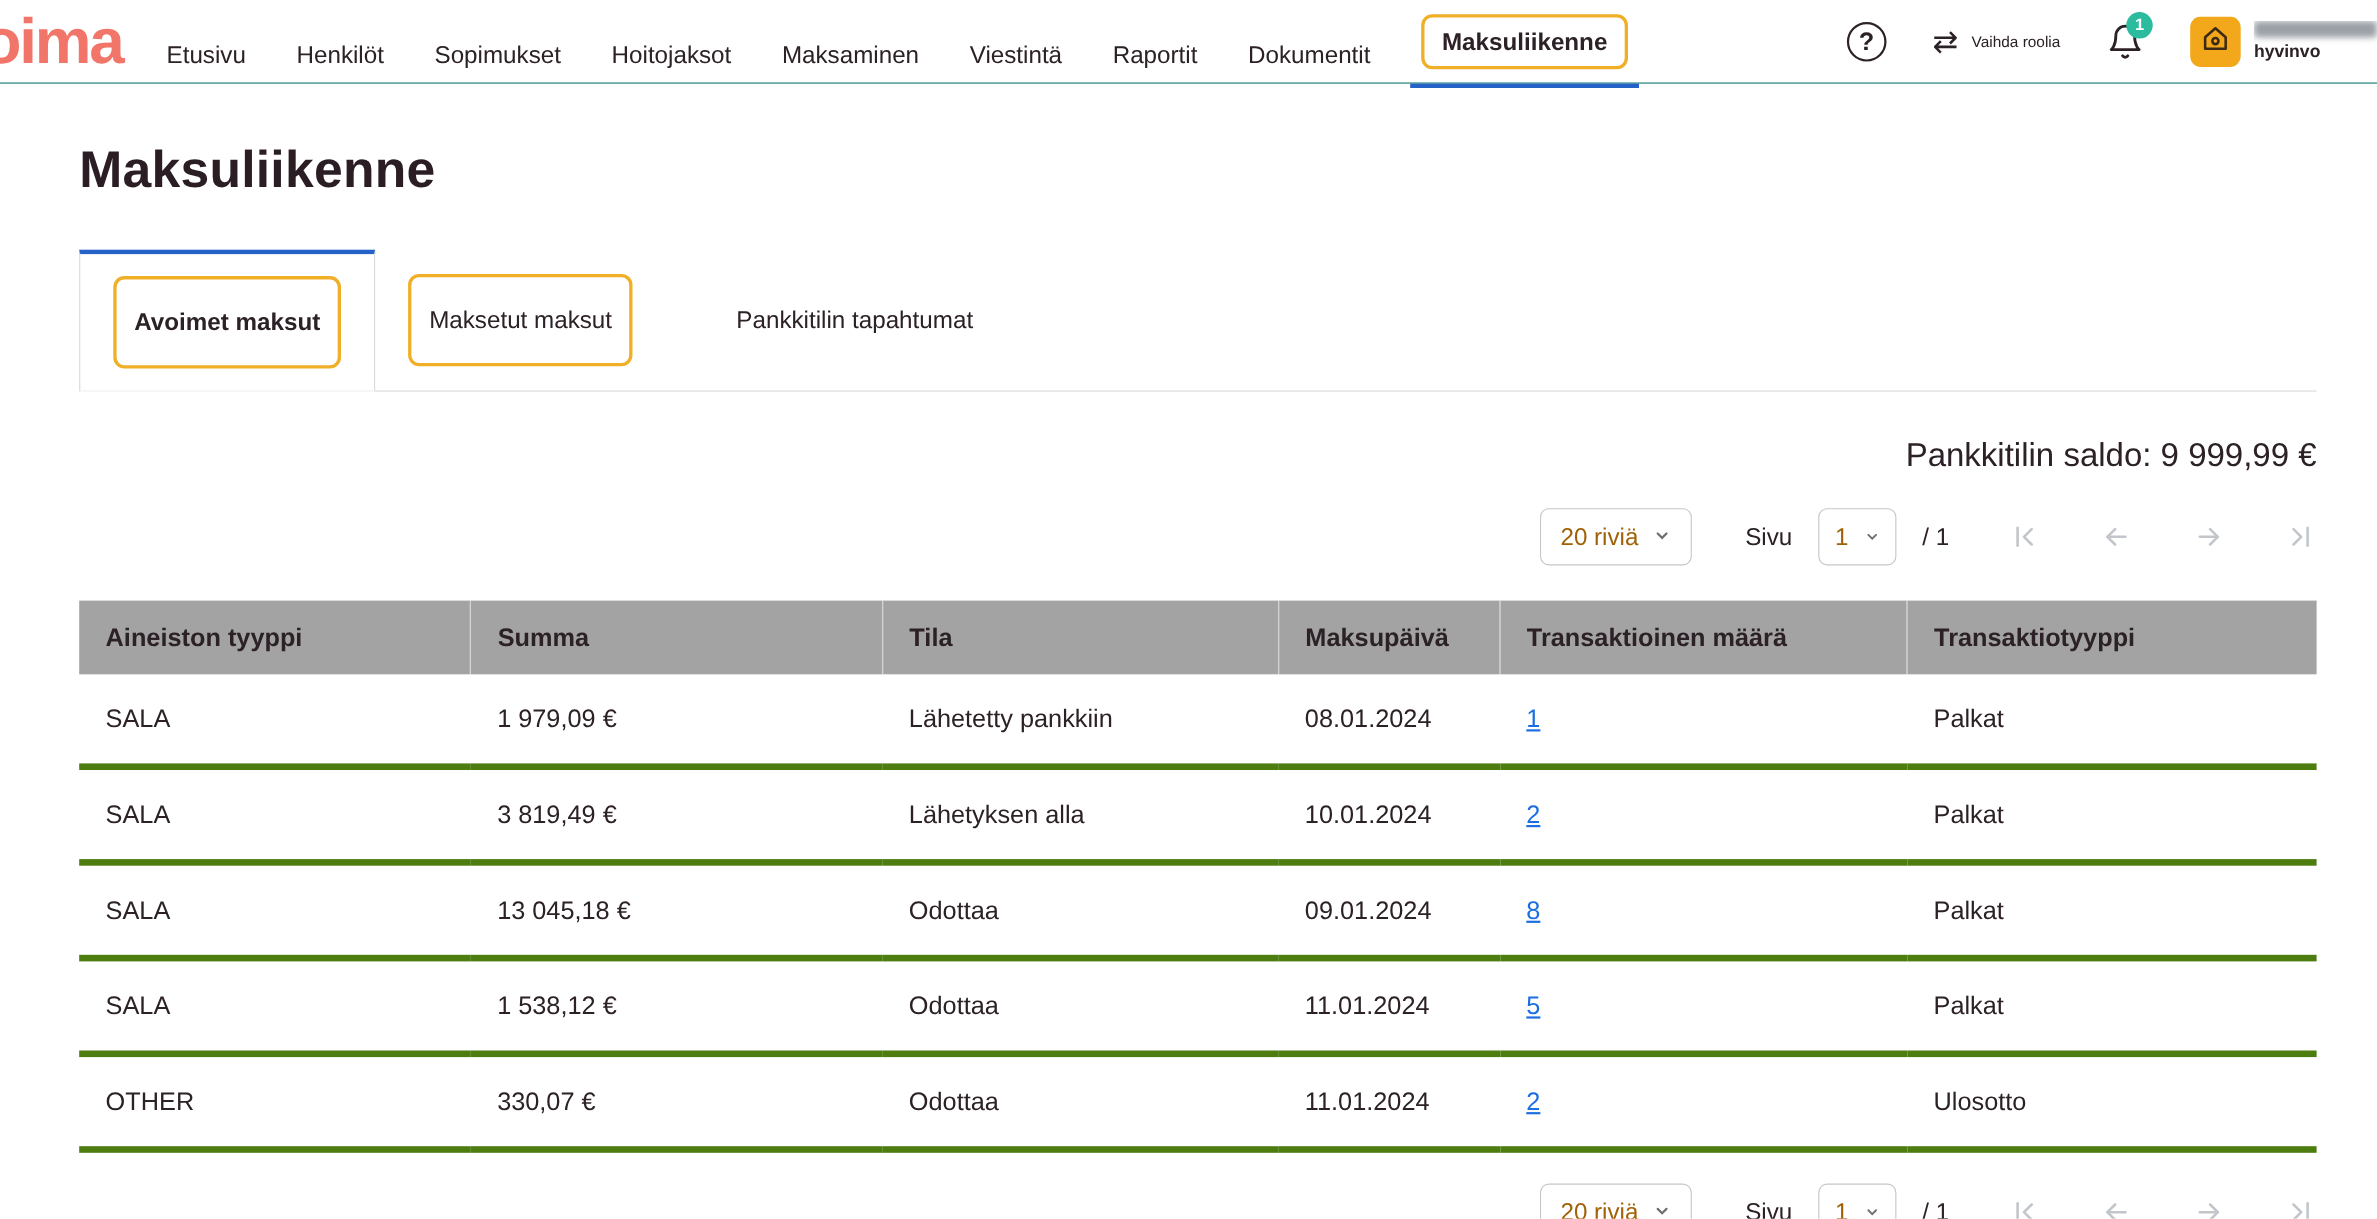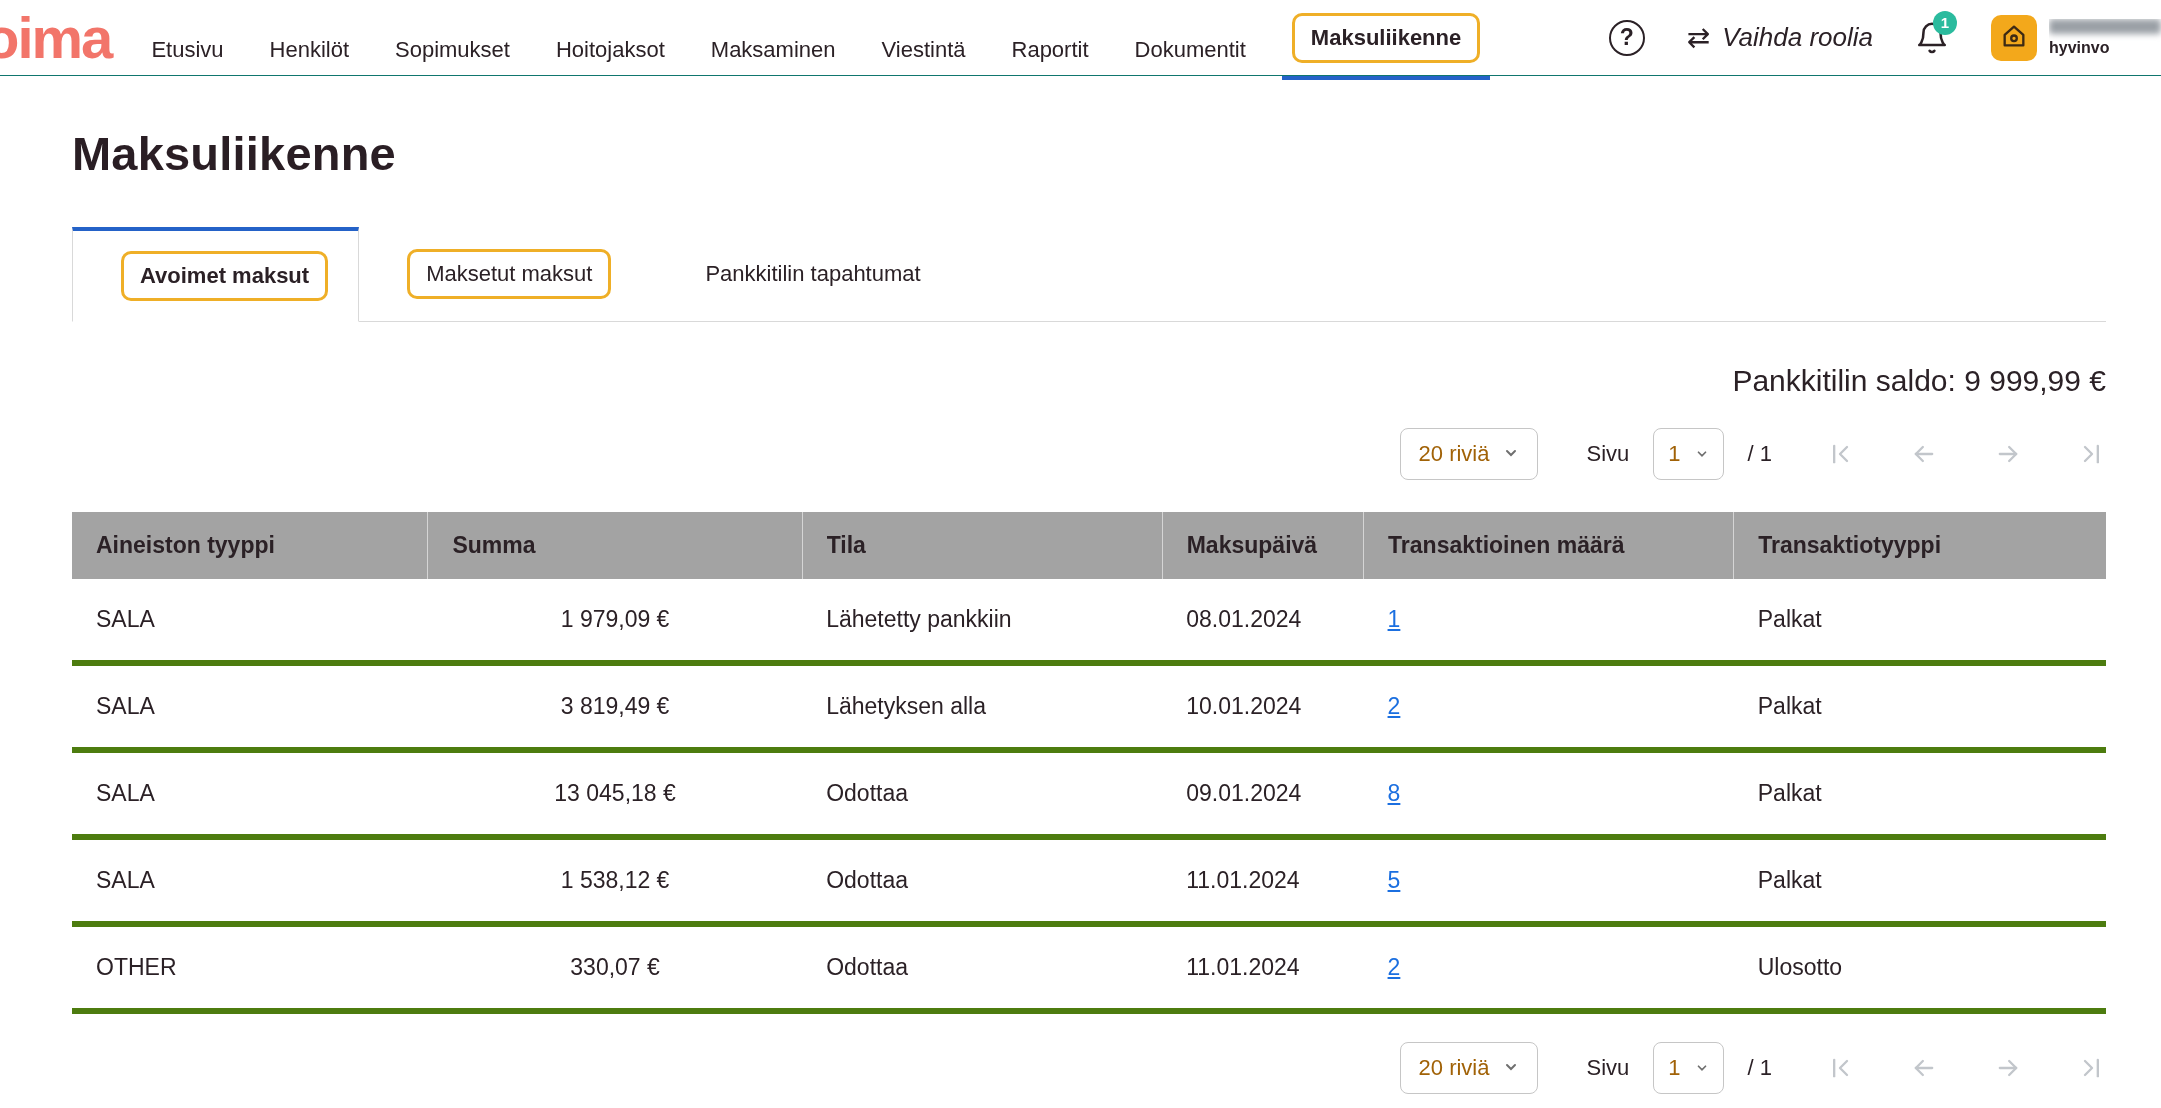--- a/index.html
+++ b/index.html
@@ -33,21 +33,21 @@
     background:#fff;
   }
   .nav-right { margin-left:auto; display:flex; align-items:center; gap:42px; padding-right:0; }
   .help-icon {
     width:36px; height:36px; border:2.5px solid #2b2126; border-radius:50%;
     display:flex; align-items:center; justify-content:center;
     font-size:23px; font-weight:bold; cursor:pointer;
   }
   .switch-role { display:flex; align-items:center; gap:12px; cursor:pointer; }
   .swap-glyph { font-size:28px; line-height:1; }
-  .switch-role-label { font-size:26px;font-style:italic; }
+  .switch-role-label { font-size:14px; }
   .bell-wrap { position:relative; cursor:pointer; }
   .bell-wrap svg { display:block; }
   .badge {
     position:absolute; top:-10px; right:-8px; width:24px; height:24px;
     background:#2BBB9E; color:#fff; border-radius:50%;
     font-size:15px; font-weight:bold; display:flex; align-items:center; justify-content:center;
   }
   .user { display:flex; align-items:center; gap:12px; cursor:pointer; max-width:180px; overflow:hidden; }
   .avatar {
     width:46px; height:46px; border-radius:10px; background:#F3A81B;
@@ -56,21 +56,21 @@
   .user-text { display:flex; flex-direction:column; gap:5px; overflow:hidden; }
   .redacted { width:112px; height:15px; background:#9aa0a6; border-radius:3px; filter:blur(3px); }
   .user-org { font-size:16px; font-weight:bold; white-space:nowrap; }
   
   .content { padding:0 55px 0 72px; }
   .page-title { font-size:47px; font-weight:800; color:#2A1E24; margin-top:50px; letter-spacing:0.2px; }
   
   .tabs { display:flex; align-items:stretch; border-bottom:1px solid #d9d9d9; margin-top:46px; }
   .tab { padding:20px 30px; display:flex; align-items:center; font-size:22px; cursor:pointer; }
   .tab .tab-label { padding:9px 16px; }
-  .tab .hl-box { padding:9px 16px;margin-left:18px; }
+  .tab .hl-box { padding:26px 16px; }
   .tab.active {
     border-top:4px solid #2462C8; border-left:1px solid #d9d9d9; border-right:1px solid #d9d9d9;
     margin-bottom:-1px; border-bottom:1px solid #fff; font-weight:bold;
   }
   .tab.plain { padding-left:48px; }
   
   .balance { text-align:right; font-size:30px; margin-top:42px; }
   
   .pager { display:flex; align-items:center; justify-content:flex-end; gap:24px; margin-top:30px; }
   .select {
@@ -87,21 +87,21 @@
   .data-table { width:100%; border-collapse:collapse; table-layout:fixed; margin-top:32px; }
   .data-table th {
     background:#a3a3a3; text-align:left; font-size:23px; font-weight:bold;
     padding:20px 24px; color:#2b2126;
   }
   .data-table th + th { border-left:1px solid rgba(255,255,255,0.55); }
   .data-table td {
     padding:27px 24px; font-size:23px; border-bottom:6px solid #4d7c0f;
     color:#2b2126; overflow:hidden; white-space:nowrap;
   }
-  .data-table td.num { text-align:center;margin-top:16px; }
+  .data-table td.num { text-align:left;margin-top:16px; }
   .count-link { color:#1B6FE0; text-decoration:underline; cursor:pointer; }
   .pager.bottom { margin-top:28px; }
 </style>
 </head>
 <body>
 
 <header class="topnav">
   <div class="logo">oima</div>
   <nav class="nav-items">
     <a class="nav-item">Etusivu</a>

